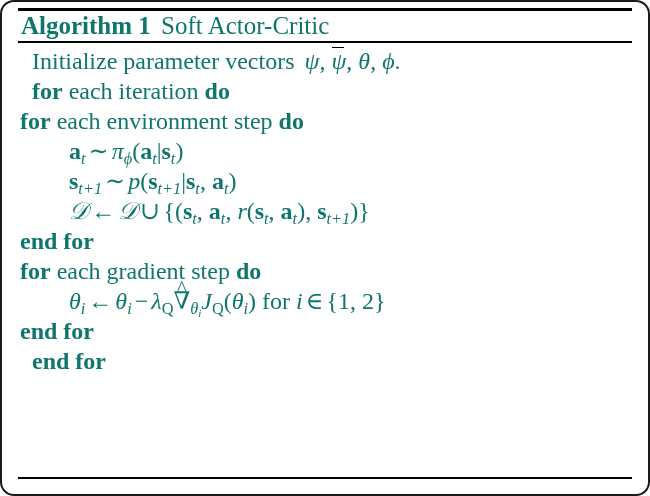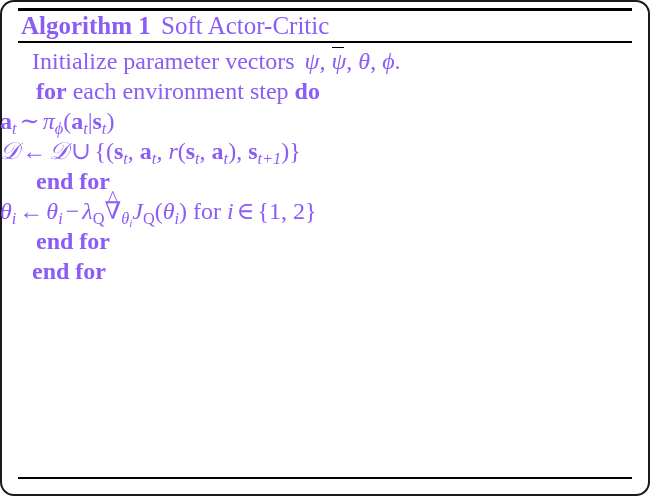--- a/index.html
+++ b/index.html
@@ -9,21 +9,21 @@
   }
   #page {
     position: relative;
     width: 650px;
     height: 496px;
     background: #ffffff;
     overflow: hidden;
     border-radius: 14px;
     box-shadow: inset 0 0 0 2px #1a1a1a;
     font-family: "Liberation Serif", "DejaVu Serif", serif;
-    color: #8b5cf6;
+    color: #0f766e;
   }
   
   .rule {
     position: absolute;
     left: 18px;
     width: 614px;
     background: #000000;
   }
   .rule-top    { top: 8px;   height: 3px; }
   .rule-mid    { top: 41px;  height: 2px; }
@@ -43,22 +43,22 @@
 
   
   .body { position: absolute; left: 0; top: 46px; width: 650px; }
   .line {
     height: 30px;
     font-size: 24px;
     line-height: 30px;
     white-space: nowrap;
   }
   .ind1 { padding-left: 32px; }
-  .ind2 { padding-left: 36px; }
-  .ind3 { }
+  .ind2 { padding-left: 20px; }
+  .ind3 { padding-left: 69px; }
 
   b.kw { font-weight: bold; }
   .up  { font-style: normal; }
 
   
   .math { font-family: "Liberation Serif", "DejaVu Serif", serif; }
   .mvar { font-style: italic; }
   .bsym { font-weight: bold; font-style: normal; }
   .cal  { font-style: italic; font-family: "DejaVu Serif", serif; }
   sub {
@@ -108,38 +108,47 @@
   <div class="title">
     <span class="kw">Algorithm 1</span><span class="opn"> </span><span class="name">Soft Actor-Critic</span>
   </div>
 
   <div class="body">
 
     <div class="line ind1">
       <span>Initialize parameter vectors</span><span class="opn"> </span><span class="math mvar">ψ</span><span>,</span>&nbsp;<span class="math mvar bar">ψ</span><span>,</span>&nbsp;<span class="math mvar">θ</span><span>,</span>&nbsp;<span class="math mvar">ϕ</span><span>.</span>
     </div>
 
+    <div class="line ind1">
+      <b class="kw">for</b>&nbsp;<span>each iteration</span>&nbsp;<b class="kw">do</b>
+    </div>
 
     <div class="line ind2">
       <b class="kw">for</b>&nbsp;<span>each environment step</span>&nbsp;<b class="kw">do</b>
     </div>
 
     <div class="line ind3">
       <span class="math"><span class="bsym">a</span><sub>t</sub><span class="op">∼</span><span class="mvar">π</span><sub><span class="mvar">ϕ</span></sub>(<span class="bsym">a</span><sub>t</sub>|<span class="bsym">s</span><sub>t</sub>)</span>
     </div>
 
+    <div class="line ind3">
+      <span class="math"><span class="bsym">s</span><sub>t+1</sub><span class="op">∼</span><span class="mvar">p</span>(<span class="bsym">s</span><sub>t+1</sub>|<span class="bsym">s</span><sub>t</sub>,&nbsp;<span class="bsym">a</span><sub>t</sub>)</span>
+    </div>
 
     <div class="line ind3">
       <span class="math"><span class="cal">𝒟</span><span class="op">←</span><span class="cal">𝒟</span><span class="op">∪</span>{(<span class="bsym">s</span><sub>t</sub>,&nbsp;<span class="bsym">a</span><sub>t</sub>,&nbsp;<span class="mvar">r</span>(<span class="bsym">s</span><sub>t</sub>,&nbsp;<span class="bsym">a</span><sub>t</sub>),&nbsp;<span class="bsym">s</span><sub>t+1</sub>)}</span>
     </div>
 
     <div class="line ind2">
       <b class="kw">end for</b>
     </div>
 
+    <div class="line ind2">
+      <b class="kw">for</b>&nbsp;<span>each gradient step</span>&nbsp;<b class="kw">do</b>
+    </div>
 
 
     <div class="line ind3">
       <span class="math"><span class="mvar">θ</span><sub>i</sub><span class="op">←</span><span class="mvar">θ</span><sub>i</sub><span class="op">−</span><span class="mvar">λ</span><sub class="upr">Q</sub><span class="hatnab mvar">∇</span><sub><span class="mvar">θ</span><sub>i</sub></sub><span class="mvar">J</span><sub class="upr">Q</sub>(<span class="mvar">θ</span><sub>i</sub>)</span>&nbsp;<span class="up">for</span>&nbsp;<span class="math"><span class="mvar">i</span><span class="op">∈</span>{1,&nbsp;2}</span>
     </div>
 
 
 
     <div class="line ind2">
       <b class="kw">end for</b>

